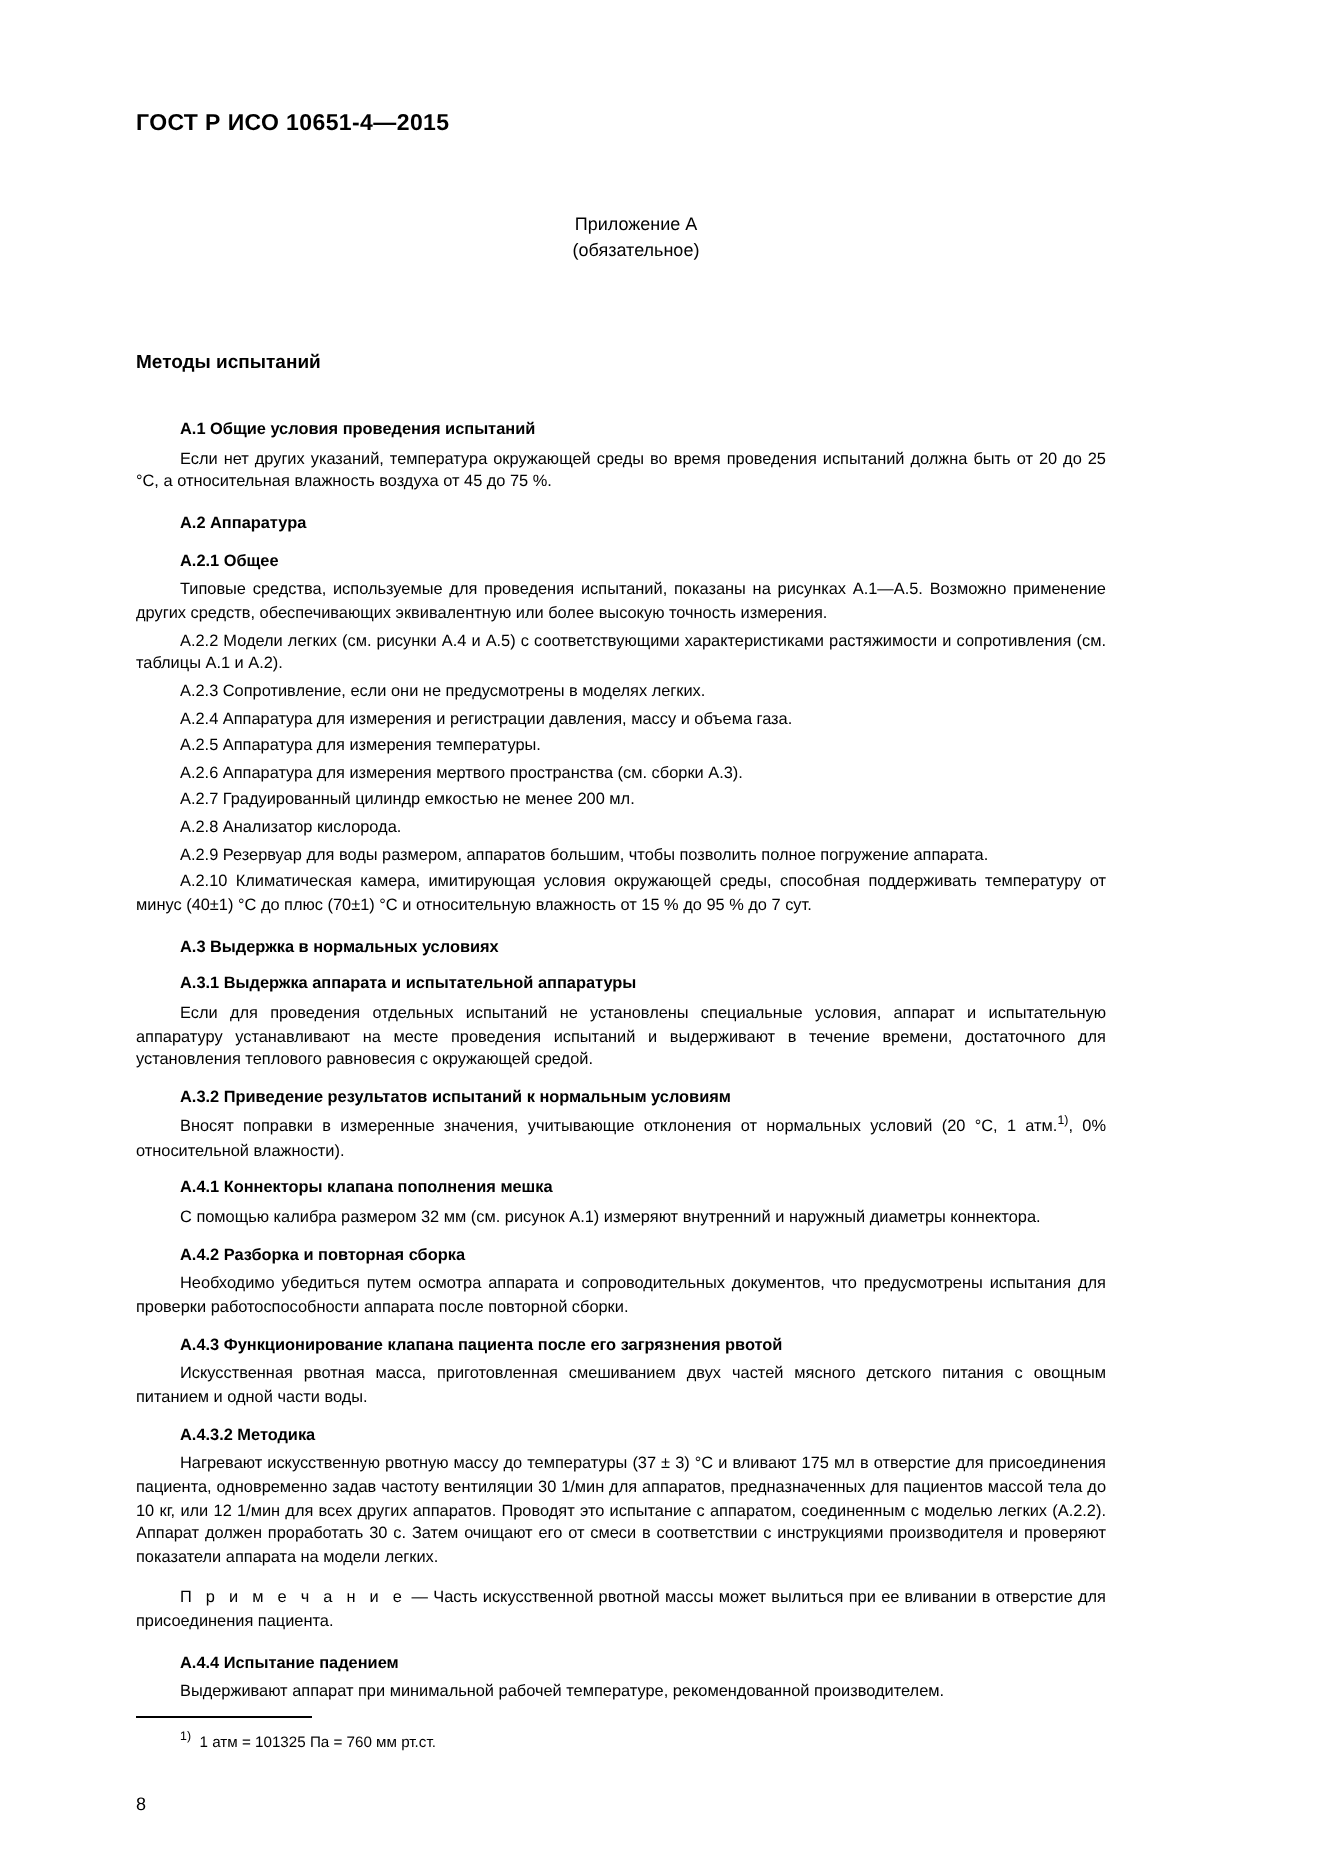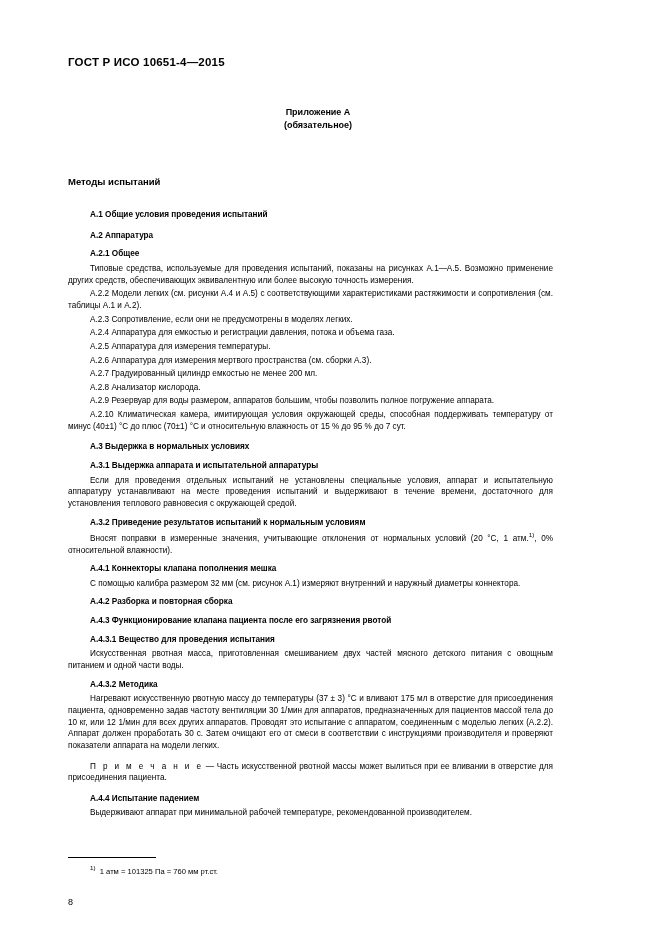--- a/index.html
+++ b/index.html
@@ -24,21 +24,21 @@
   }
   .doc-header {
     font-size: 11.5px;
     font-weight: bold;
     letter-spacing: 0.2px;
     margin: 0 0 38px 0;
   }
   .annex-title {
     text-align: center;
     font-size: 9px;
-    font-weight: bold;
+    font-weight: normal;
     line-height: 1.45;
     margin: 0 0 44px 0;
   }
   .annex-title div { display: block; }
   .section-title {
     text-align: left;
     font-size: 9.5px;
     font-weight: bold;
     margin: 0 0 22px 0;
   }
@@ -105,45 +105,46 @@
   <div class="doc-header">ГОСТ Р ИСО 10651-4—2015</div>
 
   <div class="annex-title">
     <div>Приложение А</div>
     <div>(обязательное)</div>
   </div>
 
   <div class="section-title">Методы испытаний</div>
 
   <p class="h-bold">А.1  Общие условия проведения испытаний</p>
+  <p class="indent">Если нет других указаний, температура окружающей среды во время проведения испытаний должна быть от 20 до 25 °С, а относительная влажность воздуха от 45 до 75 %.</p>
 
   <p class="h-bold">А.2  Аппаратура</p>
   <p class="h-bold tight">А.2.1  Общее</p>
   <p class="indent">Типовые средства, используемые для проведения испытаний, показаны на рисунках А.1—А.5. Возможно применение других средств, обеспечивающих эквивалентную или более высокую точность измерения.</p>
   <p class="list-item">А.2.2  Модели легких (см. рисунки А.4 и А.5) с соответствующими характеристиками растяжимости и сопротивления (см. таблицы А.1 и А.2).</p>
   <p class="list-item">А.2.3  Сопротивление, если они не предусмотрены в моделях легких.</p>
-  <p class="list-item">А.2.4  Аппаратура для емкостью и регистрации давления, потока и объема газа.</p>
+  <p class="list-item">А.2.4  Аппаратура для измерения и регистрации давления, массу и объема газа.</p>
   <p class="list-item">А.2.5  Аппаратура для измерения температуры.</p>
   <p class="list-item">А.2.6  Аппаратура для измерения мертвого пространства (см. сборки А.3).</p>
   <p class="list-item">А.2.7  Градуированный цилиндр емкостью не менее 200 мл.</p>
   <p class="list-item">А.2.8  Анализатор кислорода.</p>
   <p class="list-item">А.2.9  Резервуар для воды размером, аппаратов большим, чтобы позволить полное погружение аппарата.</p>
   <p class="list-item">А.2.10  Климатическая камера, имитирующая условия окружающей среды, способная поддерживать температуру от минус (40±1) °С до плюс (70±1) °С и относительную влажность от 15 % до 95 % до 7 сут.</p>
 
   <p class="h-bold">А.3  Выдержка в нормальных условиях</p>
   <p class="h-bold tight">А.3.1  Выдержка аппарата и испытательной аппаратуры</p>
   <p class="indent">Если для проведения отдельных испытаний не установлены специальные условия, аппарат и испытательную аппаратуру устанавливают на месте проведения испытаний и выдерживают в течение времени, достаточного для установления теплового равновесия с окружающей средой.</p>
   <p class="h-bold tight">А.3.2  Приведение результатов испытаний к нормальным условиям</p>
   <p class="indent"><span>Вносят поправки в измеренные значения, учитывающие отклонения от нормальных условий (20 °С, 1 атм.</span><sup>1)</sup><span>, 0% относительной влажности).</span></p>
 
   <p class="h-bold tight">А.4.1  Коннекторы клапана пополнения мешка</p>
   <p class="indent">С помощью калибра размером 32 мм (см. рисунок А.1) измеряют внутренний и наружный диаметры коннектора.</p>
   <p class="h-bold tight">А.4.2  Разборка и повторная сборка</p>
+  <p class="indent">Необходимо убедиться путем осмотра аппарата и сопроводительных документов, что предусмотрены испытания для проверки работоспособности аппарата после повторной сборки.</p>
   <p class="h-bold tight">А.4.3  Функционирование клапана пациента после его загрязнения рвотой</p>
-  <p class="h-bold tight">А.4.3.1  Вещество для проведения испытания</p>
   <p class="indent">Искусственная рвотная масса, приготовленная смешиванием двух частей мясного детского питания с овощным питанием и одной части воды.</p>
   <p class="h-bold tight">А.4.3.2  Методика</p>
   <p class="indent">Нагревают искусственную рвотную массу до температуры (37 ± 3) °С и вливают 175 мл в отверстие для присоединения пациента, одновременно задав частоту вентиляции 30 1/мин для аппаратов, предназначенных для пациентов массой тела до 10 кг, или 12 1/мин для всех других аппаратов. Проводят это испытание с аппаратом, соединенным с моделью легких (А.2.2). Аппарат должен проработать 30 с. Затем очищают его от смеси в соответствии с инструкциями производителя и проверяют показатели аппарата на модели легких.</p>
 
   <p class="note"><span class="spaced">П р и м е ч а н и е</span><span> — Часть искусственной рвотной массы может вылиться при ее вливании в отверстие для присоединения пациента.</span></p>
 
   <p class="h-bold">А.4.4  Испытание падением</p>
   <p class="indent">Выдерживают аппарат при минимальной рабочей температуре, рекомендованной производителем.</p>
 
   <div class="footnote-area">

